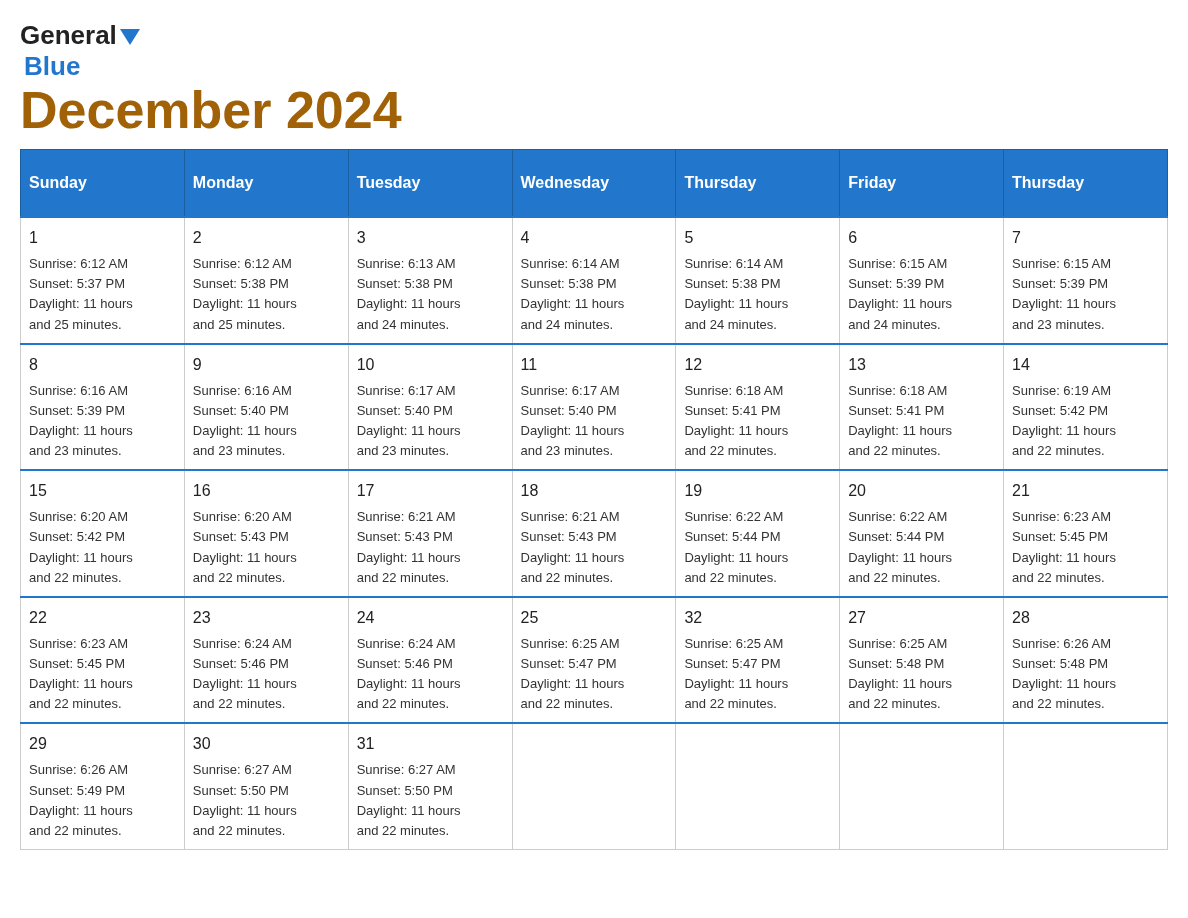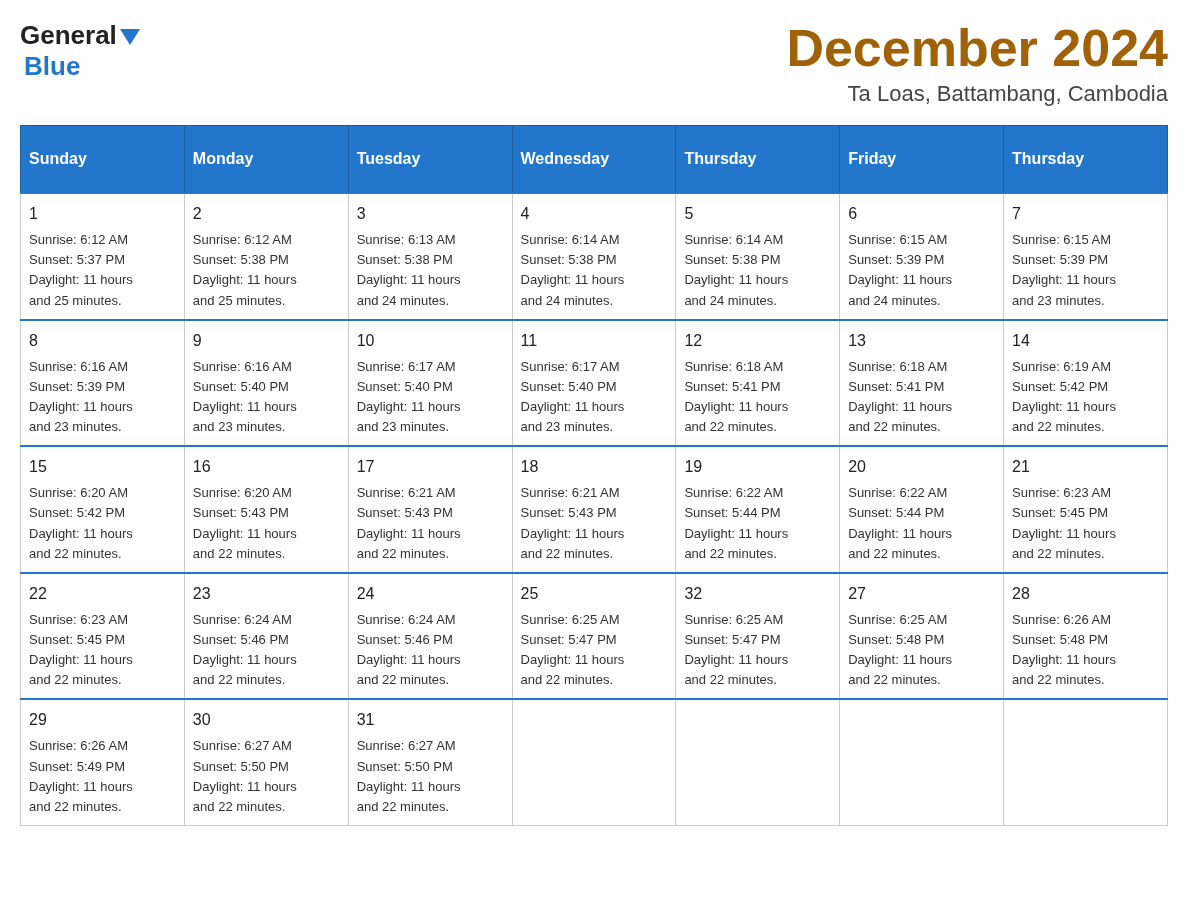--- a/index.html
+++ b/index.html
@@ -7,21 +7,22 @@
       font-family: Arial, sans-serif;
       background: #fff;
       width: 1188px;
       min-height: 918px;
       padding: 20px;
     }
     .header {
       display: flex;
       justify-content: space-between;
       align-items: flex-start;
-      margin-bottom: 18px;
+      margin-bottom: 10px;
+      flex-direction: column;
     }
     .logo {
       display: flex;
       flex-direction: column;
       align-items: flex-start;
     }
     .logo-text {
       font-size: 26px;
       font-weight: bold;
       color: #222;
@@ -104,21 +105,20 @@
     <div class="logo-text">
       <span class="logo-general">General</span>
       <span class="logo-arrow"></span>
     </div>
     <div style="margin-left:2px;">
       <span class="logo-blue">Blue</span>
     </div>
   </div>
   <div class="title-section">
     <div class="month-title">December 2024</div>
-    <div class="location-title">Ta Loas, Battambang, Cambodia</div>
   </div>
 </div>
 
 <table>
   <thead>
     <tr>
     <th>Sunday</th>
         <th>Monday</th>
         <th>Tuesday</th>
         <th>Wednesday</th>

